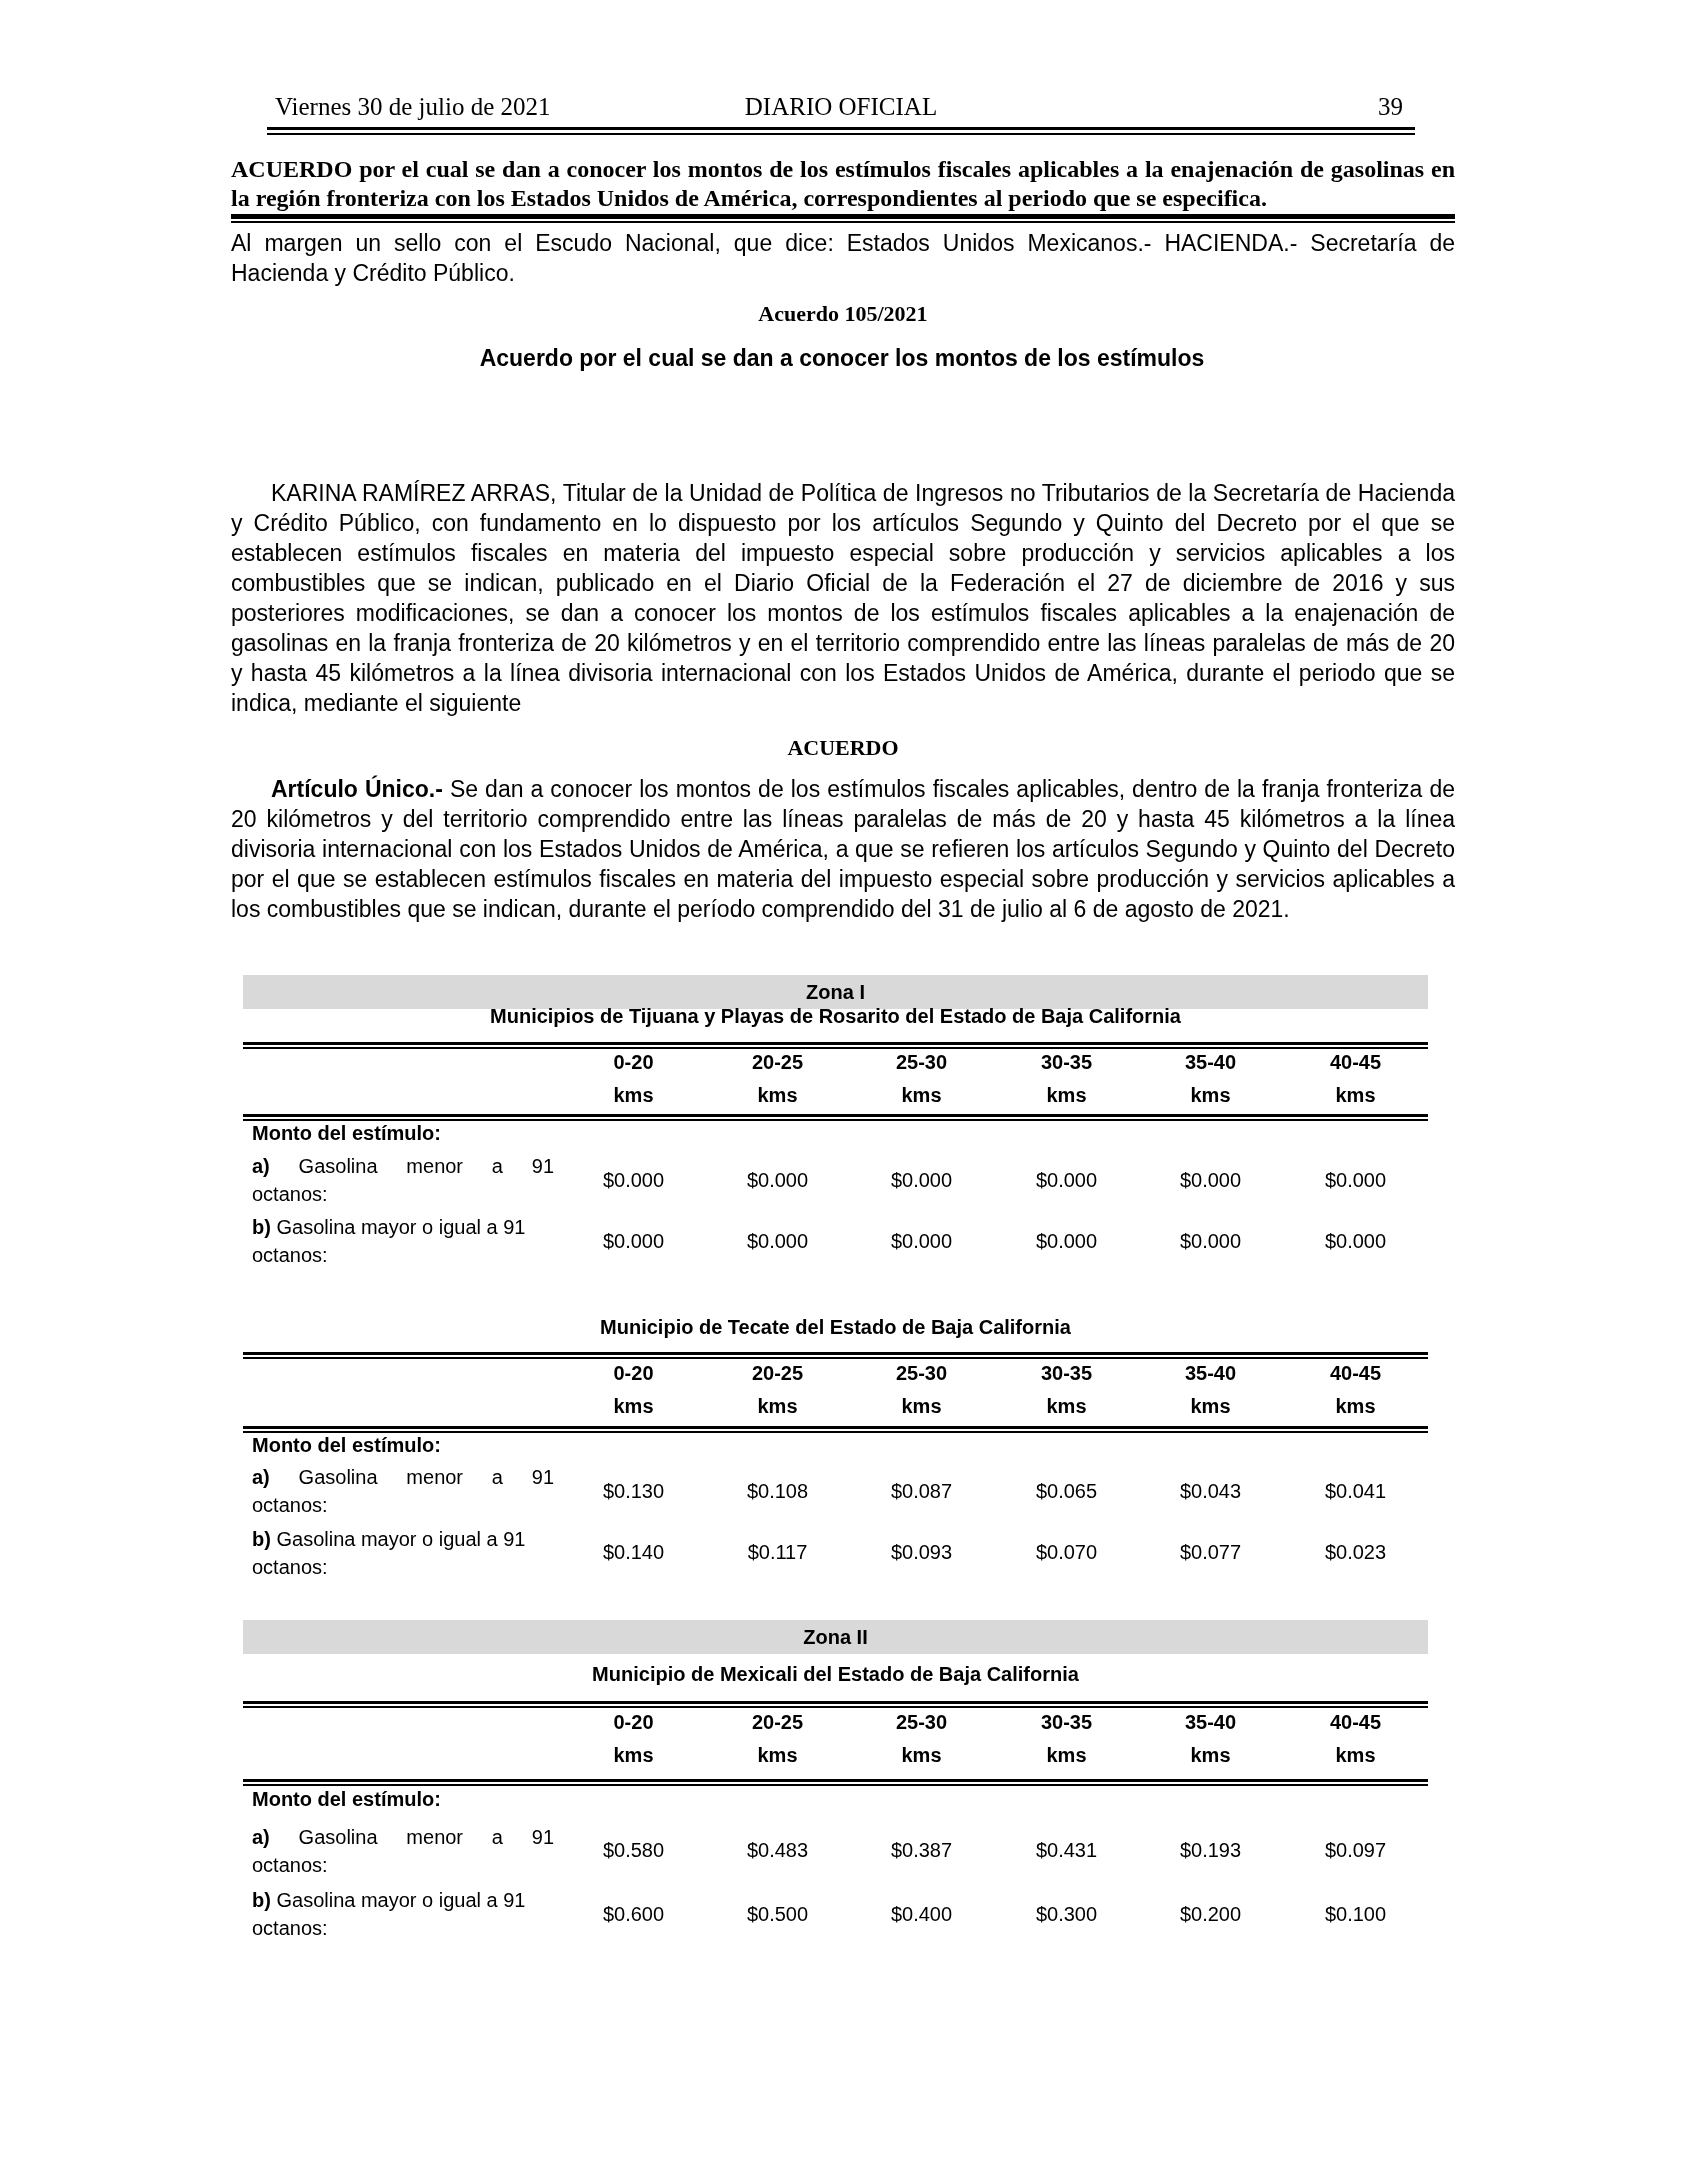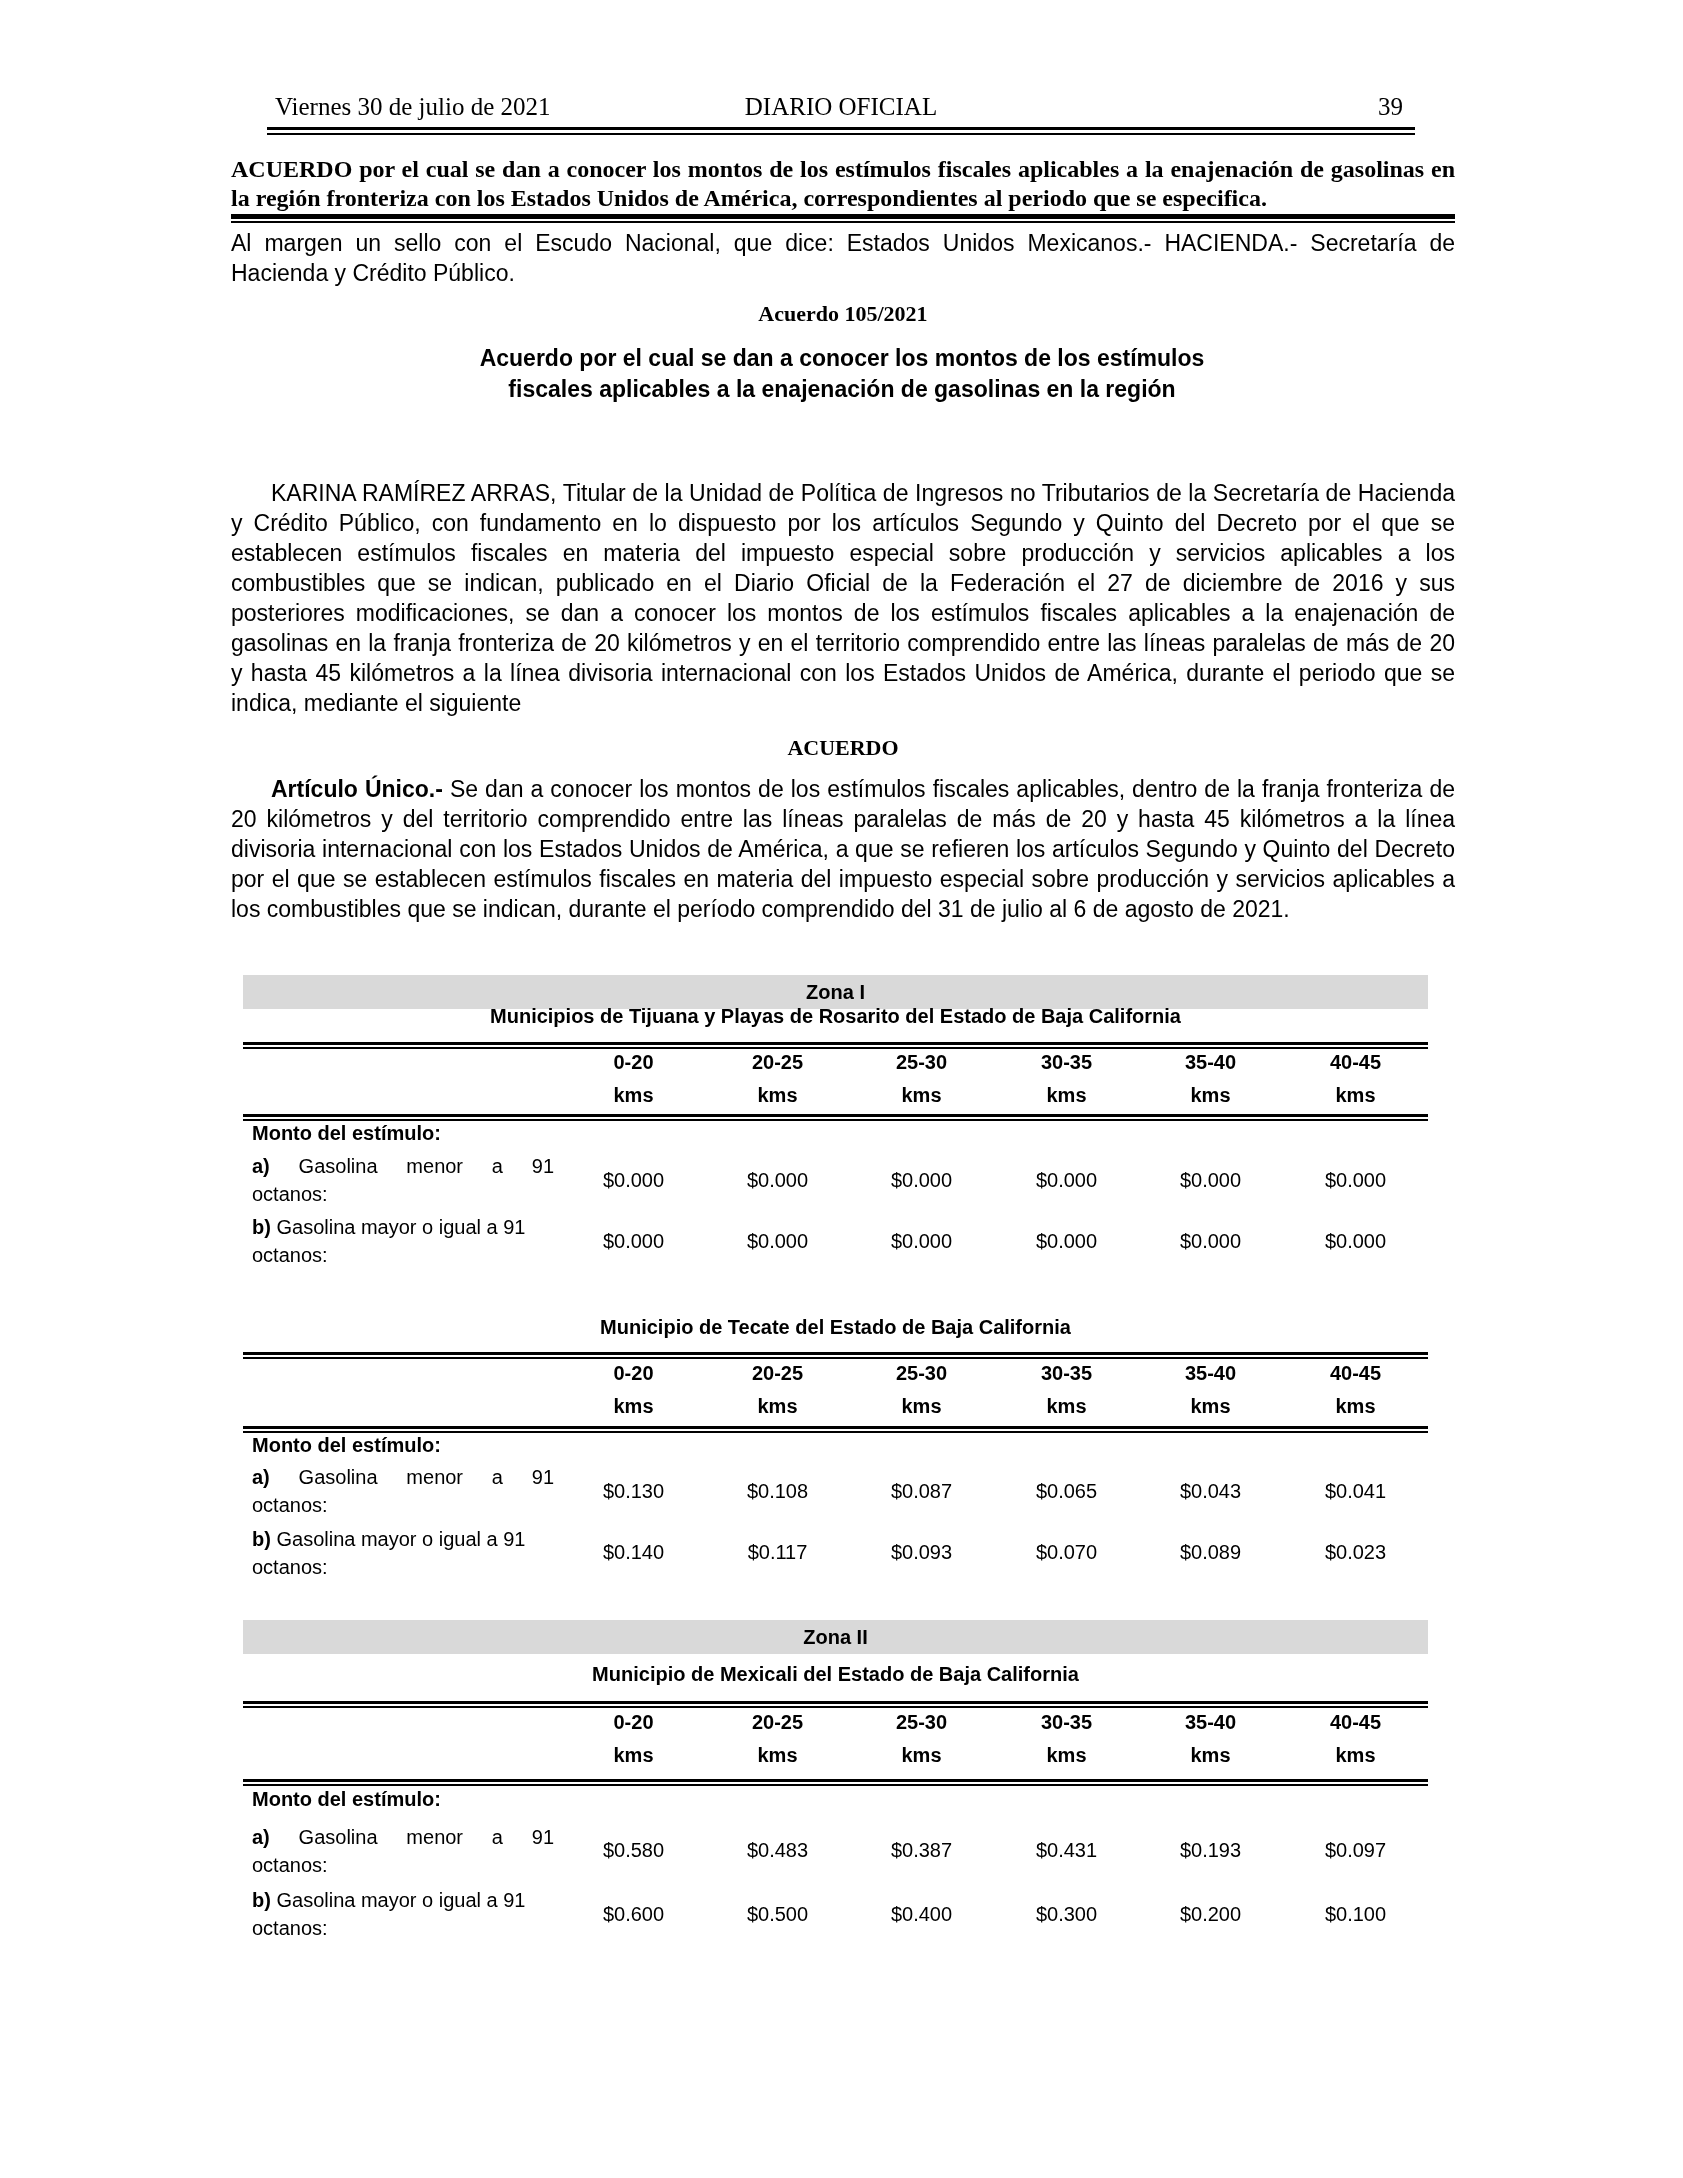--- a/index.html
+++ b/index.html
@@ -48,21 +48,20 @@
 <div class="doc-title serif">ACUERDO por el cual se dan a conocer los montos de los estímulos fiscales aplicables a la enajenación de gasolinas en la región fronteriza con los Estados Unidos de América, correspondientes al periodo que se especifica.</div>
 <div class="title-rule"></div>
 <div class="title-rule2"></div>
 
 <div class="body-text sans" style="top:228px;">Al margen un sello con el Escudo Nacional, que dice: Estados Unidos Mexicanos.- HACIENDA.- Secretaría de Hacienda y Crédito Público.</div>
 
 <div class="center-serif-bold serif" style="top:301px;">Acuerdo 105/2021</div>
 
 <div class="subtitle sans" style="top:343px;">
   <div>Acuerdo por el cual se dan a conocer los montos de los estímulos</div>
-  <div>fiscales aplicables a la enajenación de gasolinas en la región</div>
 </div>
 
 <div class="body-text sans indent" style="top:478px;">KARINA RAMÍREZ ARRAS, Titular de la Unidad de Política de Ingresos no Tributarios de la Secretaría de Hacienda y Crédito Público, con fundamento en lo dispuesto por los artículos Segundo y Quinto del Decreto por el que se establecen estímulos fiscales en materia del impuesto especial sobre producción y servicios aplicables a los combustibles que se indican, publicado en el Diario Oficial de la Federación el 27 de diciembre de 2016 y sus posteriores modificaciones, se dan a conocer los montos de los estímulos fiscales aplicables a la enajenación de gasolinas en la franja fronteriza de 20 kilómetros y en el territorio comprendido entre las líneas paralelas de más de 20 y hasta 45 kilómetros a la línea divisoria internacional con los Estados Unidos de América, durante el periodo que se indica, mediante el siguiente</div>
 
 <div class="center-serif-bold serif" style="top:735px;">ACUERDO</div>
 
 <div class="body-text sans indent" style="top:774px;"><b>Artículo Único.-</b><span> Se dan a conocer los montos de los estímulos fiscales aplicables, dentro de la franja fronteriza de 20 kilómetros y del territorio comprendido entre las líneas paralelas de más de 20 y hasta 45 kilómetros a la línea divisoria internacional con los Estados Unidos de América, a que se refieren los artículos Segundo y Quinto del Decreto por el que se establecen estímulos fiscales en materia del impuesto especial sobre producción y servicios aplicables a los combustibles que se indican, durante el período comprendido del 31 de julio al 6 de agosto de 2021.</span></div>
 
 <div class="zone-bar sans" style="top:975px;">Zona I</div>
 <div class="mun-title sans" style="top:1005px;">Municipios de Tijuana y Playas de Rosarito del Estado de Baja California</div>
@@ -150,21 +149,21 @@
 <div class="val sans" style="left:867px; top:1480px;">$0.087</div>
 <div class="val sans" style="left:1012px; top:1480px;">$0.065</div>
 <div class="val sans" style="left:1156px; top:1480px;">$0.043</div>
 <div class="val sans" style="left:1301px; top:1480px;">$0.041</div>
 
 <div class="rowlabel b sans" style="top:1525px;"><span class="l1"><b class="tag">b)</b> <span>Gasolina mayor o igual a 91</span></span><span>octanos:</span></div>
 <div class="val sans" style="left:579px; top:1541px;">$0.140</div>
 <div class="val sans" style="left:723px; top:1541px;">$0.117</div>
 <div class="val sans" style="left:867px; top:1541px;">$0.093</div>
 <div class="val sans" style="left:1012px; top:1541px;">$0.070</div>
-<div class="val sans" style="left:1156px; top:1541px;">$0.089</div>
+<div class="val sans" style="left:1156px; top:1541px;">$0.077</div>
 <div class="val sans" style="left:1301px; top:1541px;">$0.023</div>
 
 <div class="zone-bar sans" style="top:1620px;">Zona II</div>
 <div class="mun-title sans" style="top:1663px;">Municipio de Mexicali del Estado de Baja California</div>
 <div class="dbl" style="top:1701px;"></div>
 <div class="sans">
   <div class="kmhead" style="left:584px; top:1706px;">
       <div>0-20</div>
       <div>kms</div>
     </div>

